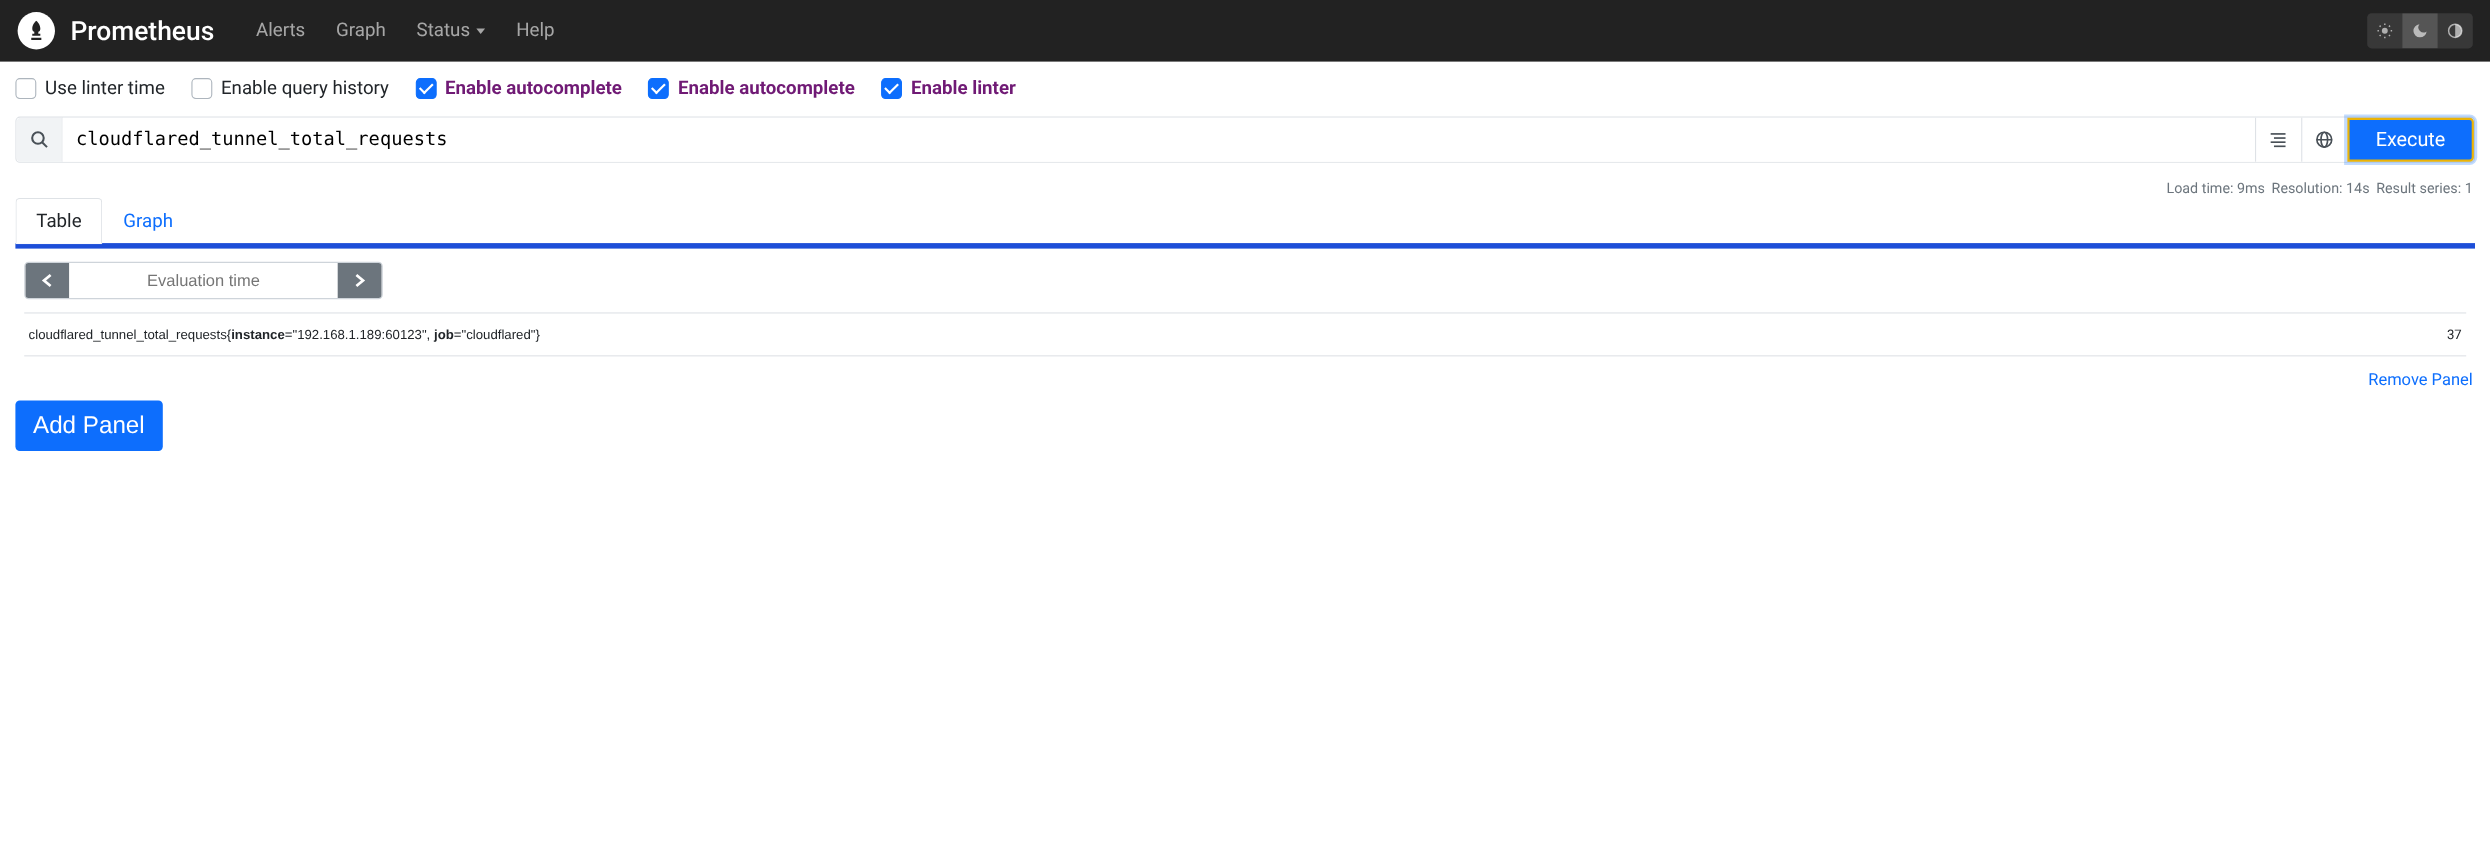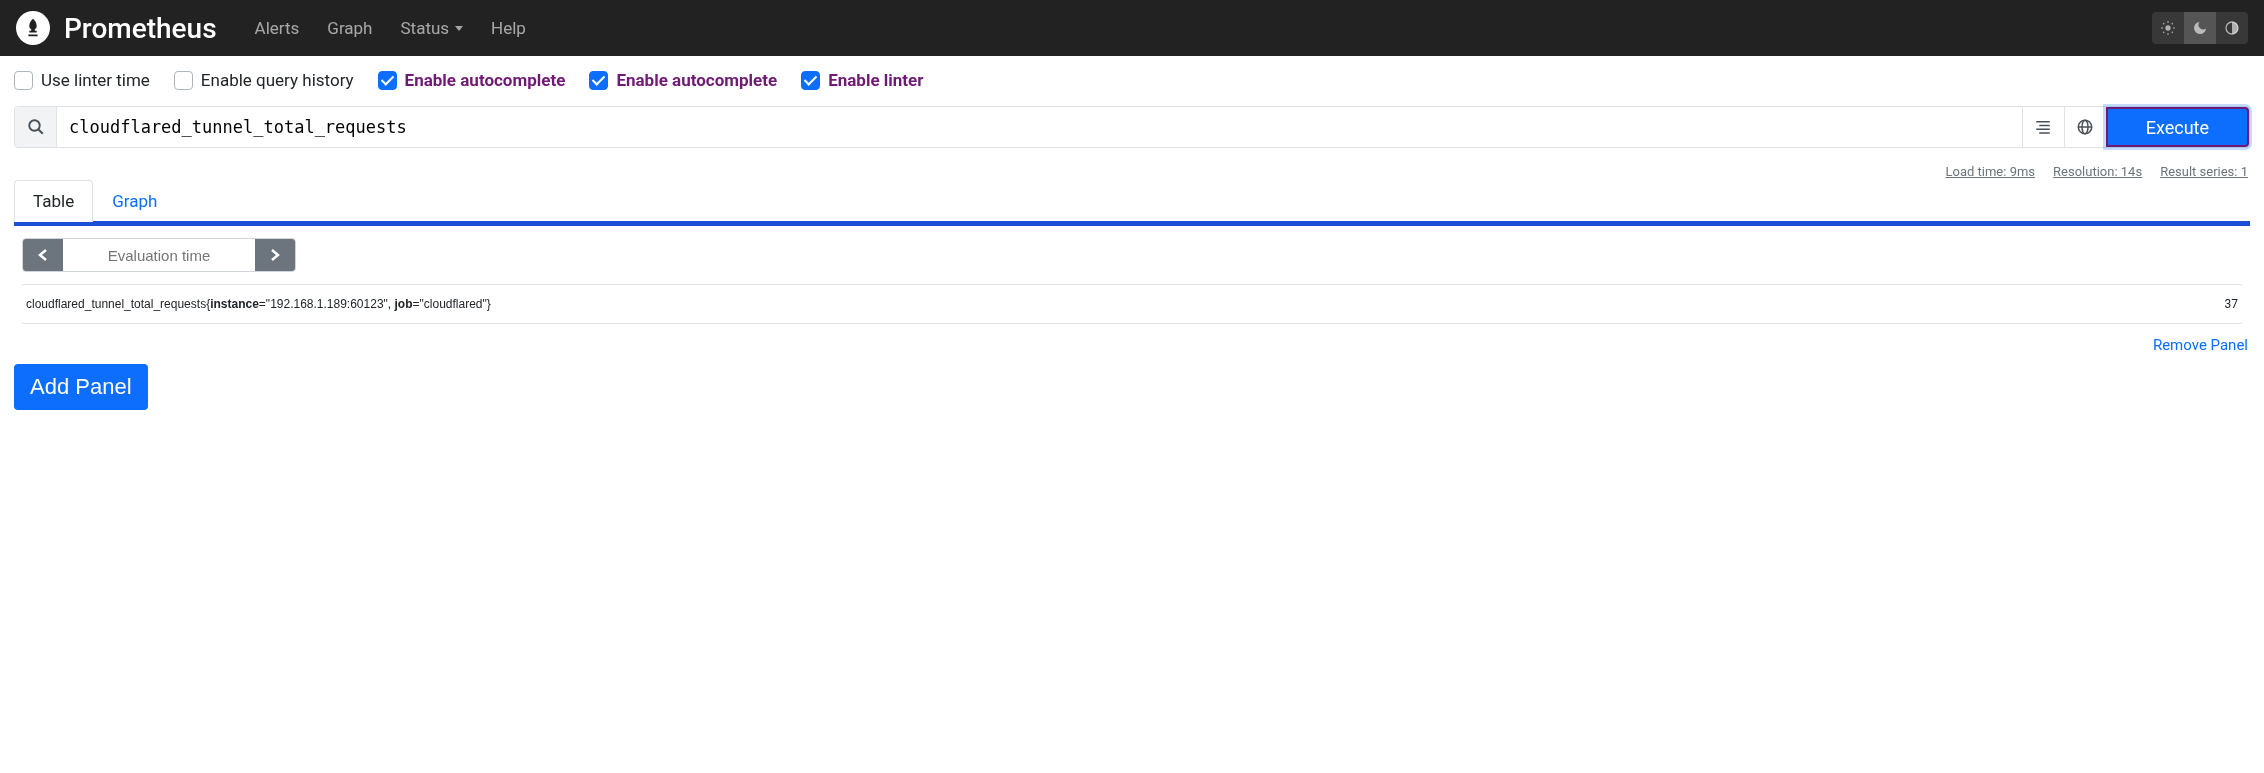--- a/index.html
+++ b/index.html
@@ -36,21 +36,21 @@
   width: 34px;
   height: 34px;
   background: #fff;
   border-radius: 50%;
   display: flex;
   align-items: center;
   justify-content: center;
 }
 .brand-name {
   color: #fff;
-  font-size: 28px;
+  font-size: 24px;
   font-weight: 500;
 }
 .nav-link {
   color: rgba(255,255,255,0.6);
   padding: 8px 10px;
   font-size: 17px;
   cursor: pointer;
   display: flex;
   align-items: center;
   gap: 4px;
@@ -151,38 +151,37 @@
   border-left: 1px solid #dee2e6;
   display: flex;
   align-items: center;
   justify-content: center;
   cursor: pointer;
   background: #fff;
 }
 .execute-btn {
   background: #0d6efd;
   color: #fff;
-  padding: 0 38px;
+  padding: 0 24px;
   display: flex;
   align-items: center;
   font-size: 18px;
   cursor: pointer;
   border-top-right-radius: 4px;
   border-bottom-right-radius: 4px;
-  border: 2px solid #701a75;
+  border: 2px solid #eab308;
   box-shadow: 0 0 0 3px rgba(13,110,253,0.25);
 }
 .stats-row {
   display: flex;
   justify-content: flex-end;
-  gap: 18px;
+  gap: 6px;
   font-size: 13px;
   color: #6c757d;
   padding: 6px 2px 2px;
-  text-decoration: underline;
 }
 .tabs {
   display: flex;
   border-bottom: 5px solid #1d4ed8;
   margin-top: -1px;
 }
 .tab {
   padding: 10px 18px;
   cursor: pointer;
   font-size: 17px;
@@ -217,21 +216,21 @@
   color: #fff;
   display: flex;
   align-items: center;
   justify-content: center;
   cursor: pointer;
 }
 .eval-input {
   border: none;
   padding: 0 12px;
   text-align: center;
-  width: 192px;
+  width: 244px;
   font-size: 15px;
   color: #ec4899;
   outline: none;
 }
 .result-table {
   padding: 8px;
 }
 .result-inner {
   border-top: 1px solid #dee2e6;
   border-bottom: 1px solid #dee2e6;

